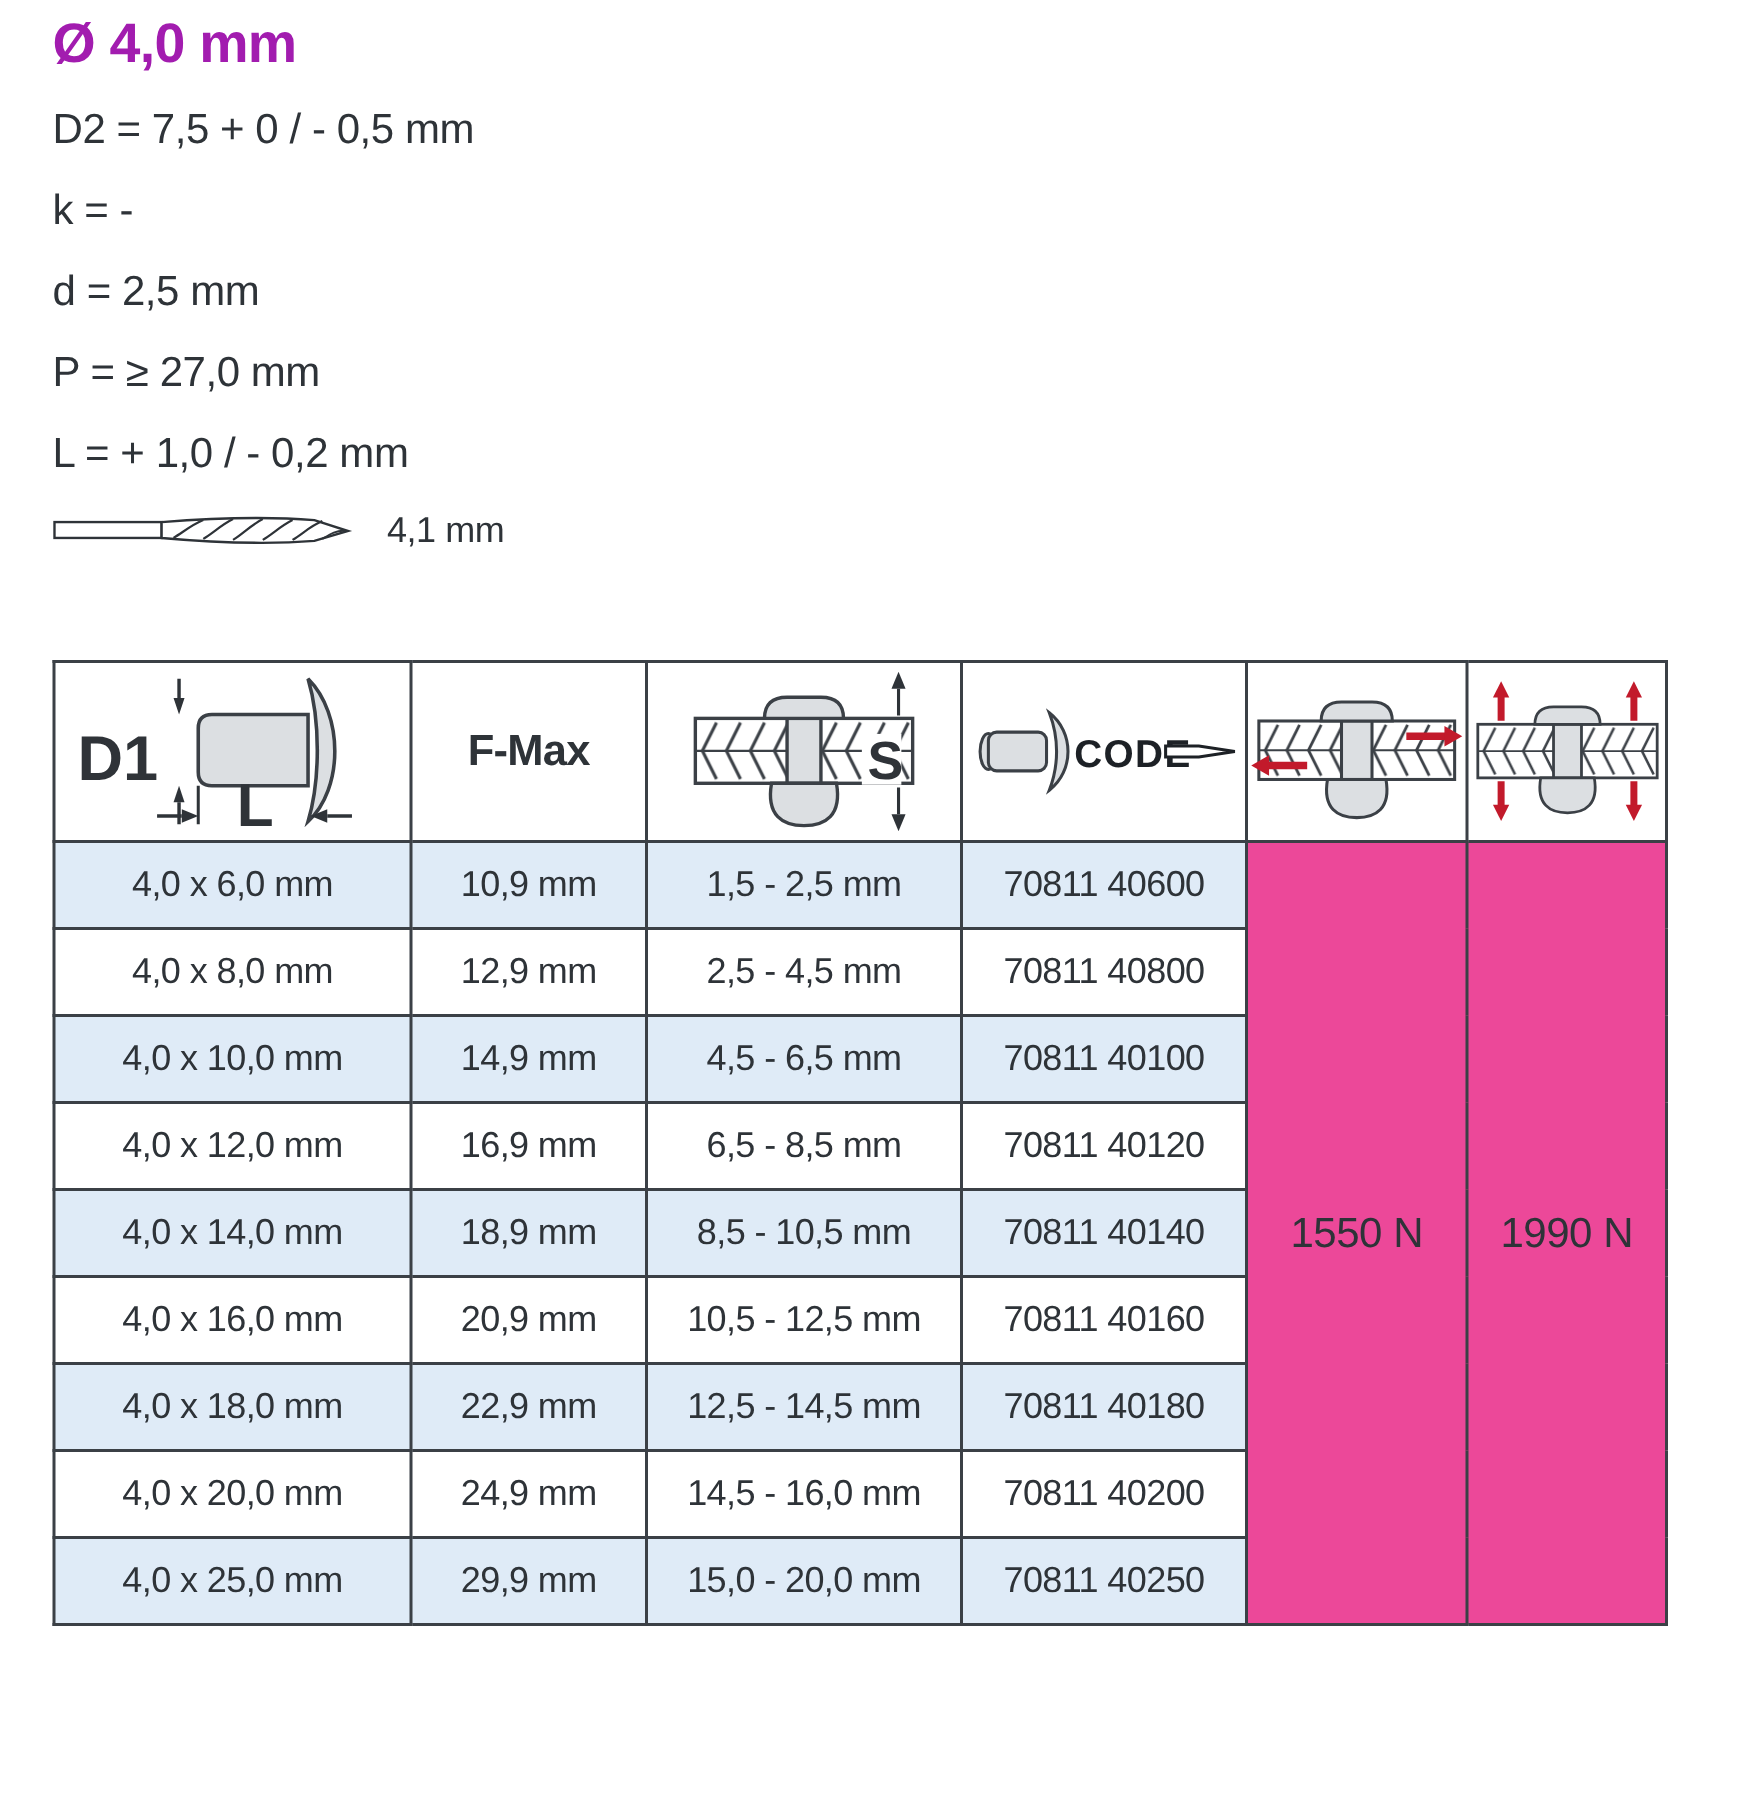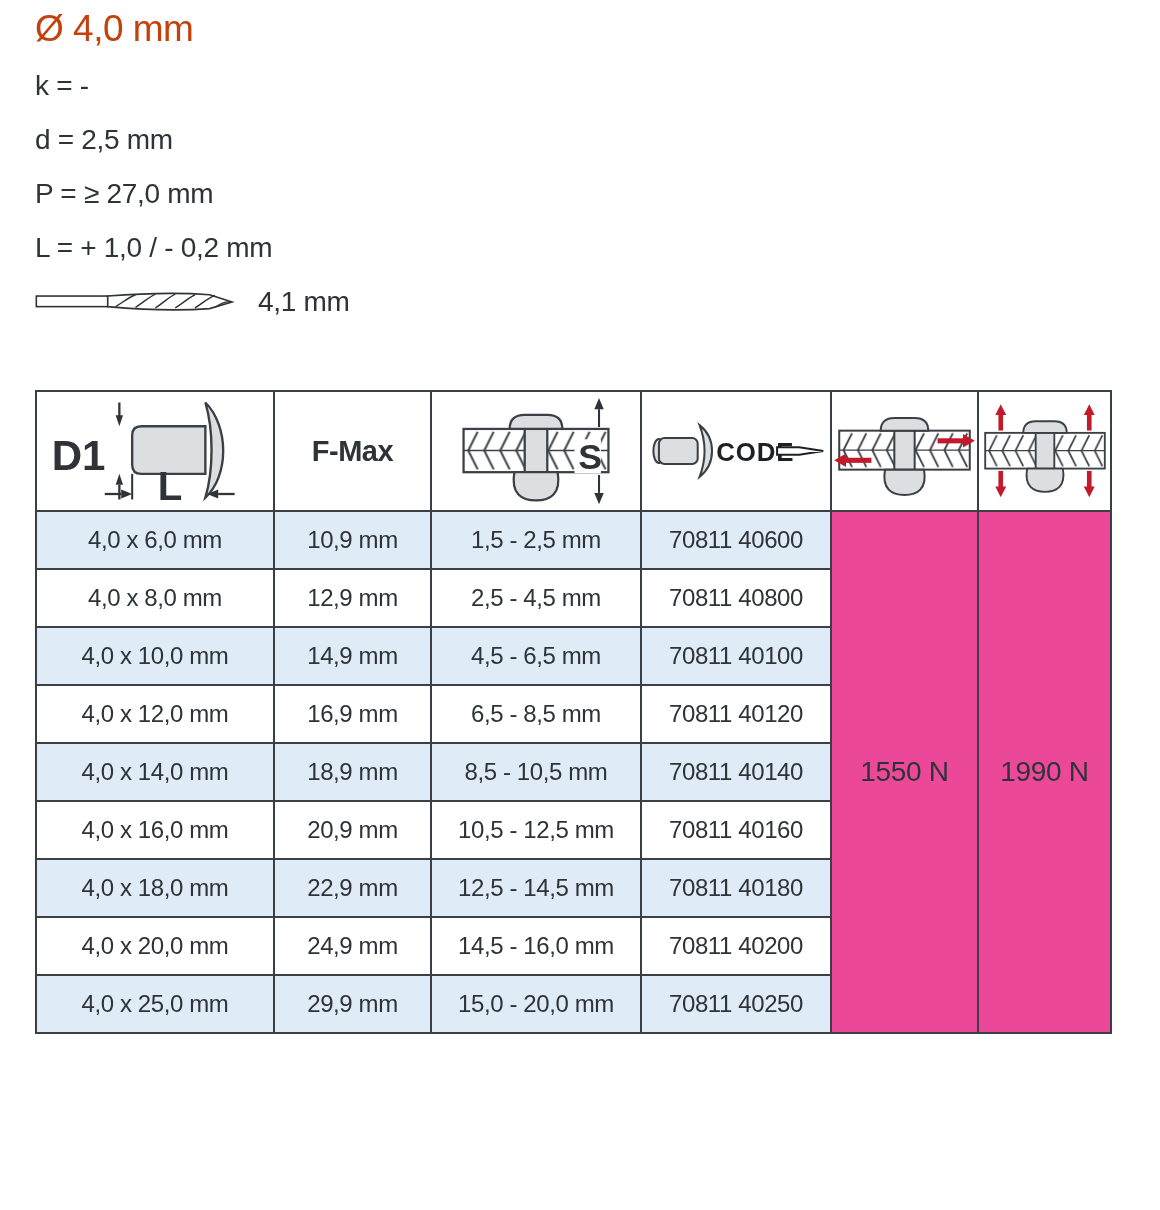--- a/index.html
+++ b/index.html
@@ -6,31 +6,31 @@
   html,body { margin:0; padding:0; }
   body {
     width:1160px; height:1210px;
     background:#ffffff;
     font-family:"Liberation Sans", sans-serif;
     color:#2e3338;
   }
   .page { padding:8px 0 0 35px; }
 
   .title {
-    font-size:37px; font-weight:normal; letter-spacing:-0.5px;
-    color:#c2410c; line-height:42px;
+    font-size:37px; font-weight:bold; letter-spacing:-0.5px;
+    color:#a21caf; line-height:42px;
   }
   .specs { margin-top:20px; }
   .spec-line {
     font-size:28px; line-height:32px; margin-bottom:22px;
     letter-spacing:-0.3px; color:#2e3338;
   }
   .drill-line { display:flex; align-items:center; gap:18px; margin-top:6px; }
   .drill-line svg { display:block; }
-  .drill-size { font-size:28px; letter-spacing:-0.3px; }
+  .drill-size { font-size:24px; letter-spacing:-0.3px; }
 
   table.spec-table {
     border-collapse:collapse; table-layout:fixed;
     width:1075px; margin-top:72px;
   }
   .spec-table th, .spec-table td {
     border:2.5px solid #3b4046;
     text-align:center; vertical-align:middle;
     padding:0;
   }
@@ -54,20 +54,21 @@
       <path d="M15,3 L5,23 L15,43" stroke="#3b4046" stroke-width="2.2" fill="none"></path>
     </pattern>
   </defs>
 </svg>
 
 <div class="page">
 
   <div class="title">Ø 4,0 mm</div>
 
   <div class="specs">
+    <div class="spec-line">D2 = 7,5 + 0 / - 0,5 mm</div>
     <div class="spec-line">k = -</div>
     <div class="spec-line">d = 2,5 mm</div>
     <div class="spec-line">P = ≥ 27,0 mm</div>
     <div class="spec-line">L = + 1,0 / - 0,2 mm</div>
 
     <div class="drill-line">
       <span>
         <svg width="205" height="26" viewBox="0 0 310 38">
           <rect x="2" y="10" width="108" height="16" fill="#ffffff" stroke="#2e3338" stroke-width="2.4"></rect>
           <path d="M110,10 Q200,3 264,8 L298,19 L264,29 Q200,34 110,26 Z" fill="#ffffff" stroke="#2e3338" stroke-width="2.4"></path>

